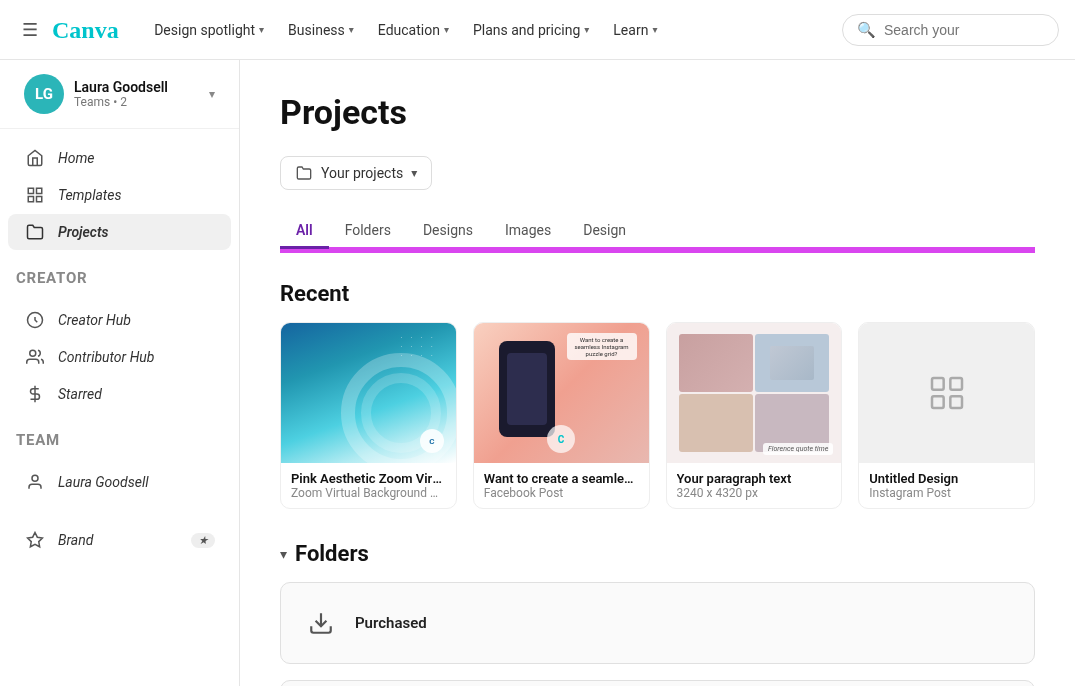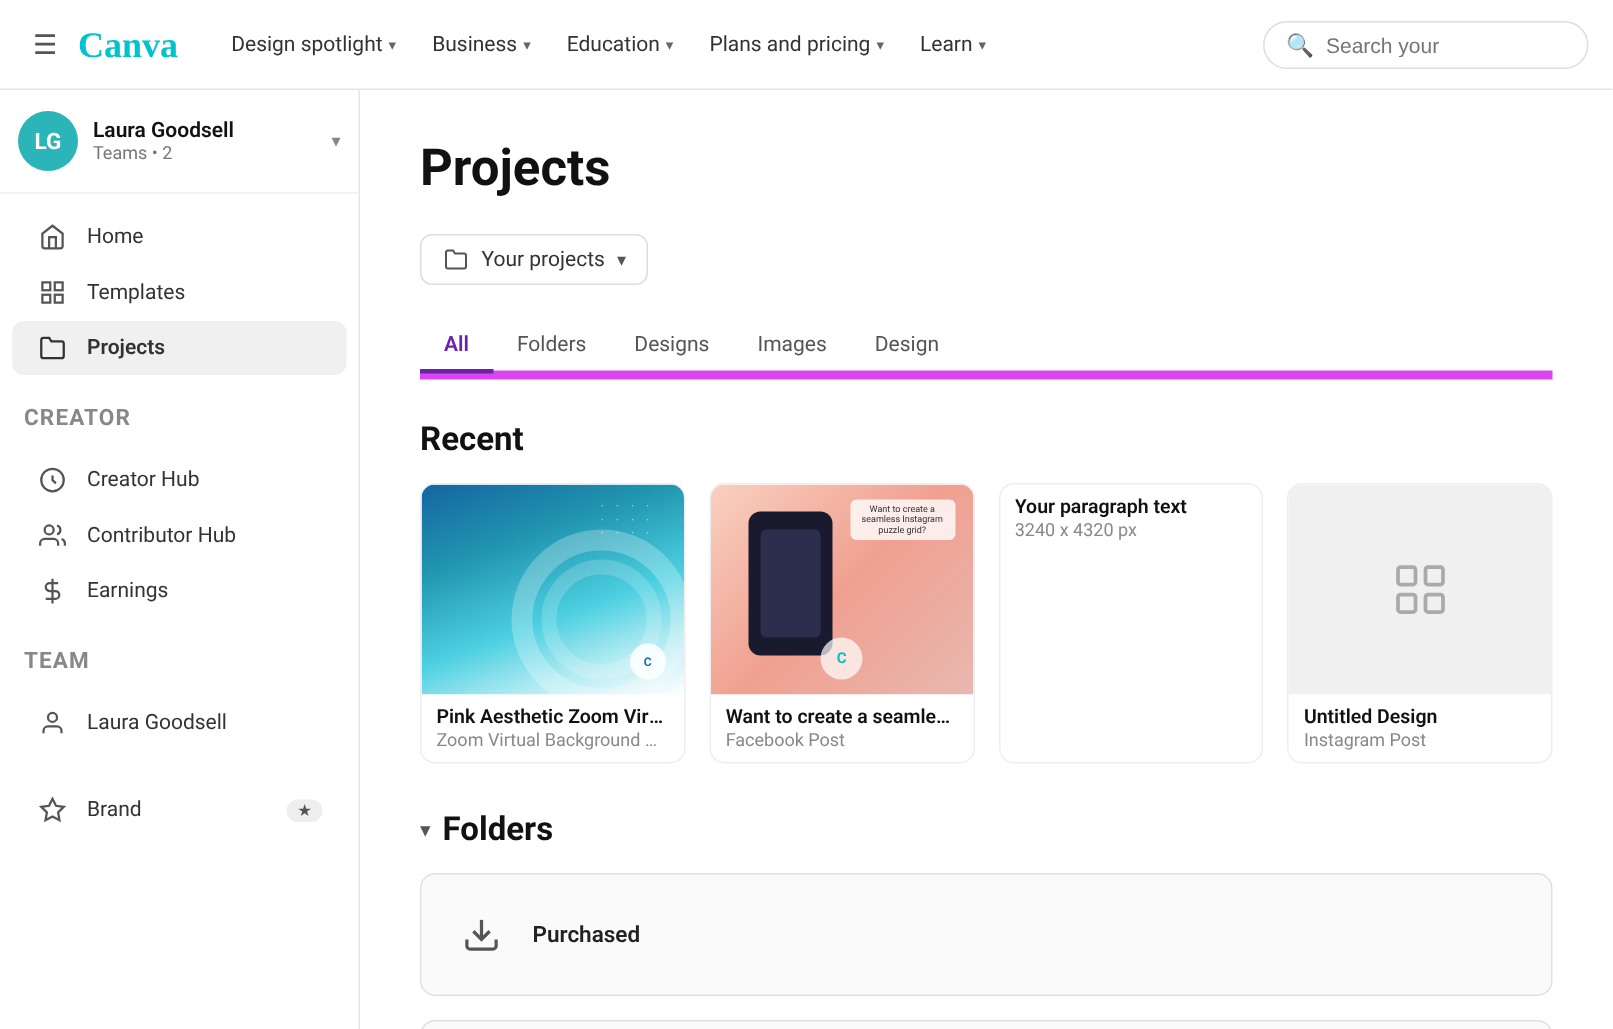--- a/index.html
+++ b/index.html
@@ -81,21 +81,21 @@
       display: flex;
       flex-direction: column;
       overflow-y: auto;
       background: #fff;
     }
 
     
     .sidebar-profile {
       display: flex;
       align-items: center;
-      padding: 14px 12px;
+      padding: 14px 24px;
       gap: 10px;
       cursor: pointer;
       border-bottom: 1px solid #f0f0f0;
     }
     .avatar {
       width: 40px; height: 40px;
       border-radius: 50%;
       background: #2bb5b8;
       color: #fff;
       display: flex;
@@ -117,20 +117,21 @@
     .sidebar-item {
       display: flex;
       align-items: center;
       gap: 12px;
       padding: 9px 16px;
       font-size: 14px;
       color: #333;
       cursor: pointer;
       border-radius: 8px;
       margin: 1px 8px;
+      font-style: italic;
     }
     .sidebar-item.active { background: #f0f0f0; font-weight: 600; }
     .sidebar-item .si-icon { width: 22px; display: flex; align-items: center; justify-content: center; color: #555; flex-shrink: 0; }
     .sidebar-item .si-label { flex: 1; }
     .sidebar-item .si-badge {
       font-size: 11px;
       background: #eee;
       border-radius: 10px;
       padding: 1px 7px;
       color: #555;
@@ -440,21 +441,21 @@
         </span>
         <span class="si-label">Contributor Hub</span>
       </div>
       <div class="sidebar-item">
         <span class="si-icon">
           <svg width="18" height="18" viewBox="0 0 24 24" fill="none" stroke="#555" stroke-width="2">
               <line x1="12" y1="1" x2="12" y2="23"></line>
               <path d="M17 5H9.5a3.5 3.5 0 000 7h5a3.5 3.5 0 010 7H6"></path>
             </svg>
         </span>
-        <span class="si-label">Earnings</span>
+        <span class="si-label">Starred</span>
       </div>
     </div>
 
     <div class="sidebar-section-label">Team</div>
     <div class="sidebar-section">
       <div class="sidebar-item">
         <span class="si-icon">
           <svg width="18" height="18" viewBox="0 0 24 24" fill="none" stroke="#555" stroke-width="2">
               <path d="M20 21v-2a4 4 0 00-4-4H8a4 4 0 00-4 4v2"></path>
               <circle cx="12" cy="7" r="4"></circle>
@@ -535,20 +536,36 @@
             </div>
           </div>
         </div>
         <div class="card-info">
           <div class="card-title">Want to create a seamles...</div>
           <div class="card-subtitle">Facebook Post</div>
         </div>
       </div>
 
       <div class="design-card">
+        <div class="card-thumbnail">
+          <div style="background:#f5eeee; width:100%; height:100%; display:flex; align-items:center; justify-content:center; overflow:hidden; position:relative;">
+
+            <div style="display:grid; grid-template-columns:1fr 1fr; gap:2px; width:90%; height:90%; padding:4px;">
+              <div style="background:#d4a0a0; border-radius:3px; overflow:hidden;">
+                <div style="width:100%; height:100%; background:linear-gradient(135deg,#c8a0a0,#d4b0b0);"></div>
+              </div>
+              <div style="background:#b8c8d8; border-radius:3px; display:flex; align-items:center; justify-content:center;">
+                <div style="width:60%; height:60%; background:linear-gradient(135deg,#c0c8d4,#a8b8c8); border-radius:2px;"></div>
+              </div>
+              <div style="background:#d8c0b0; border-radius:3px;"></div>
+              <div style="background:#c8b8c0; border-radius:3px;"></div>
+            </div>
+            <div style="position:absolute; bottom:8px; right:8px; background:rgba(255,255,255,0.85); border-radius:3px; padding:2px 5px; font-size:7px; color:#555; font-style:italic;">Florence quote time</div>
+          </div>
+        </div>
         <div class="card-info">
           <div class="card-title">Your paragraph text</div>
           <div class="card-subtitle">3240 x 4320 px</div>
         </div>
       </div>
 
       <div class="design-card">
         <div class="card-thumbnail">
           <div style="background:#f0f0f0; width:100%; height:100%; display:flex; align-items:center; justify-content:center;">
             <svg width="40" height="40" viewBox="0 0 24 24" fill="none" stroke="#aaa" stroke-width="1.5">

